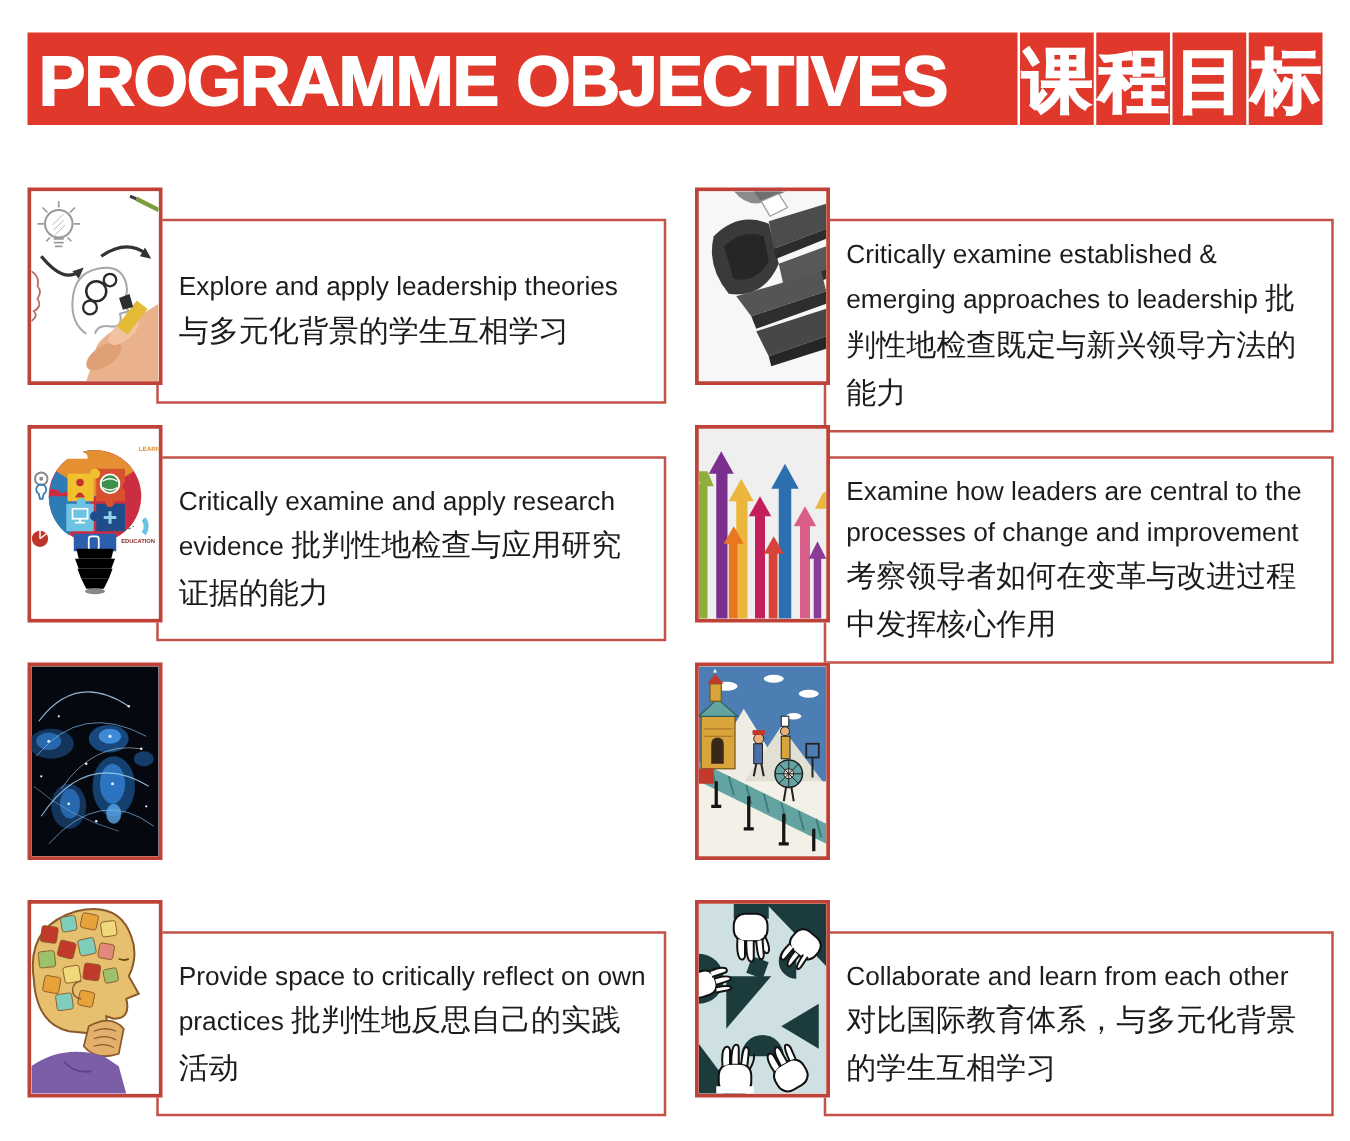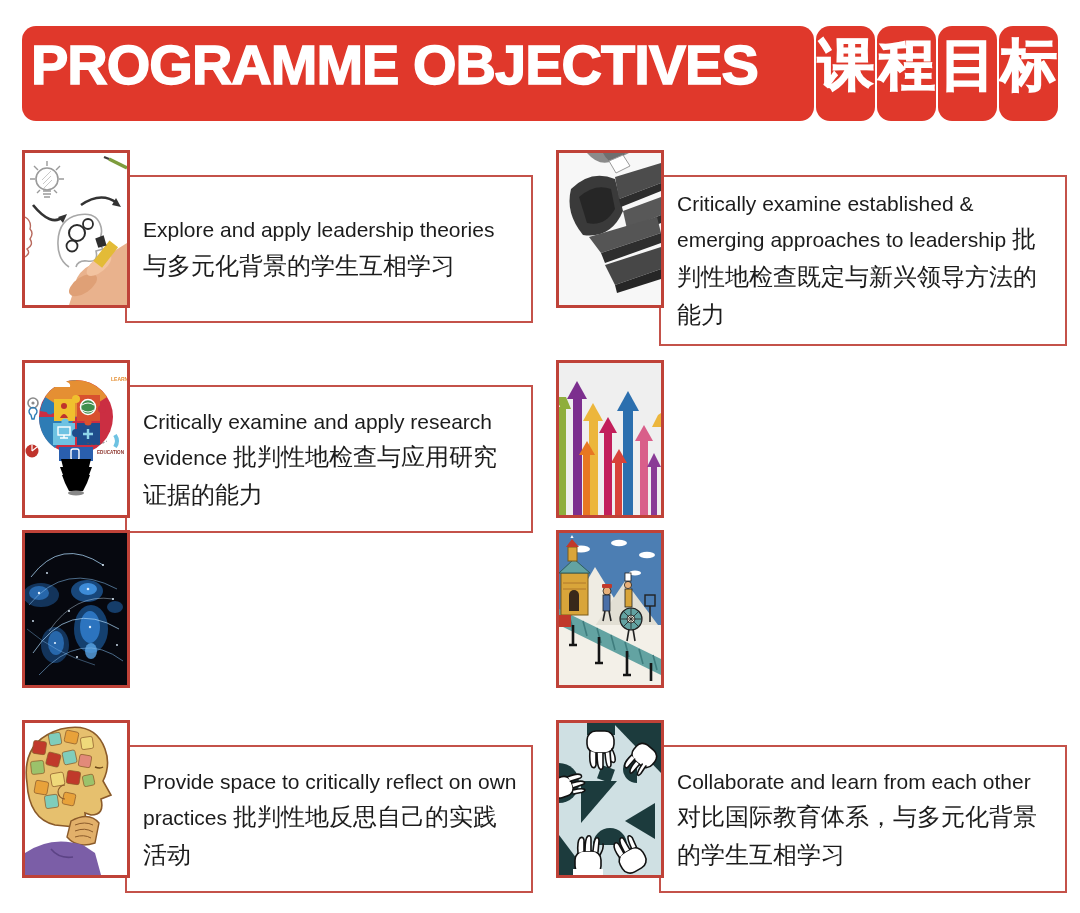--- a/index.html
+++ b/index.html
@@ -7,30 +7,30 @@
     width:1080px;height:913px;position:relative;overflow:hidden;
     background:#ffffff;
     font-family:"Liberation Sans","DejaVu Sans",sans-serif;
   }
   
   .banner{
     position:absolute;left:22px;top:26px;width:1036px;height:77px;
     display:flex;column-gap:2px;
   }
   .banner-seg{
-    background:#e0382b;color:#ffffff;height:95px;line-height:77px;
+    background:#e0382b;color:#ffffff;height:74px;line-height:77px;
     font-size:56px;font-weight:bold;letter-spacing:-1px;
-    -webkit-text-stroke:1.4px #ffffff;white-space:nowrap;border-radius:14px;
+    -webkit-text-stroke:1.4px #ffffff;white-space:nowrap;
   }
   .banner-main{flex:1 1 auto;padding-left:9px;}
   .banner-zh{flex:0 0 auto;padding:0 2px;text-align:center;}
   
   .card{position:absolute;width:513px;height:178px;}
   .col-l{left:22px;} .col-r{left:556px;}
-  .row-1{top:150px;} .row-2{top:360px;padding-left:12px;} .row-3{top:530px;} .row-4{top:720px;}
+  .row-1{top:150px;} .row-2{top:340px;padding-left:12px;} .row-3{top:530px;} .row-4{top:720px;}
   .text-frame{
     position:absolute;left:103px;top:25px;width:408px;min-height:148px;
     border:2px solid #c4524a;background:#ffffff;box-sizing:border-box;
     padding:10px 12px 10px 16px;z-index:1;display:flex;align-items:center;
   }
   .card-text{
     margin:0;font-size:21px;line-height:1.58;color:#1c1c1c;
   }
   .card-text .zh{font-size:24px;}
   .img-frame{
@@ -167,20 +167,23 @@
       <path d="M90 72 q4 6 0 12" stroke="#6ec2e2" stroke-width="4" fill="none"></path>
       <path d="M62 80 q10 4 20 -2" stroke="#555555" stroke-width="0.9" stroke-dasharray="2 2" fill="none"></path>
 
       <text x="86" y="18" font-size="5" font-weight="bold" fill="#e58f33">LEARN</text>
       <text x="72" y="91" font-size="4.6" font-weight="bold" fill="#8a3028">EDUCATION</text>
     </svg>
   </div>
 </div>
 
 <div class="card col-r row-2">
+  <div class="text-frame">
+    <p class="card-text">Examine how leaders are central to the processes of change and improvement <span class="zh">考察领导者如何在变革与改进过程中发挥核心作用</span></p>
+  </div>
   <div class="img-frame">
     <svg viewBox="0 0 102 152">
       <rect width="102" height="152" fill="#efefef"></rect>
 
       <g>
         <polygon points="2,46 12,46 7,34 -3,34" fill="#8fae3c"></polygon>
           <rect x="0" y="44" width="7" height="108" fill="#8fae3c"></rect>
         <polygon points="8,36 28,36 18,18" fill="#7c2f8e"></polygon>
           <rect x="14" y="34" width="9" height="118" fill="#7c2f8e"></rect>
         <polygon points="24,58 44,58 34,40" fill="#ecb63c"></polygon>

